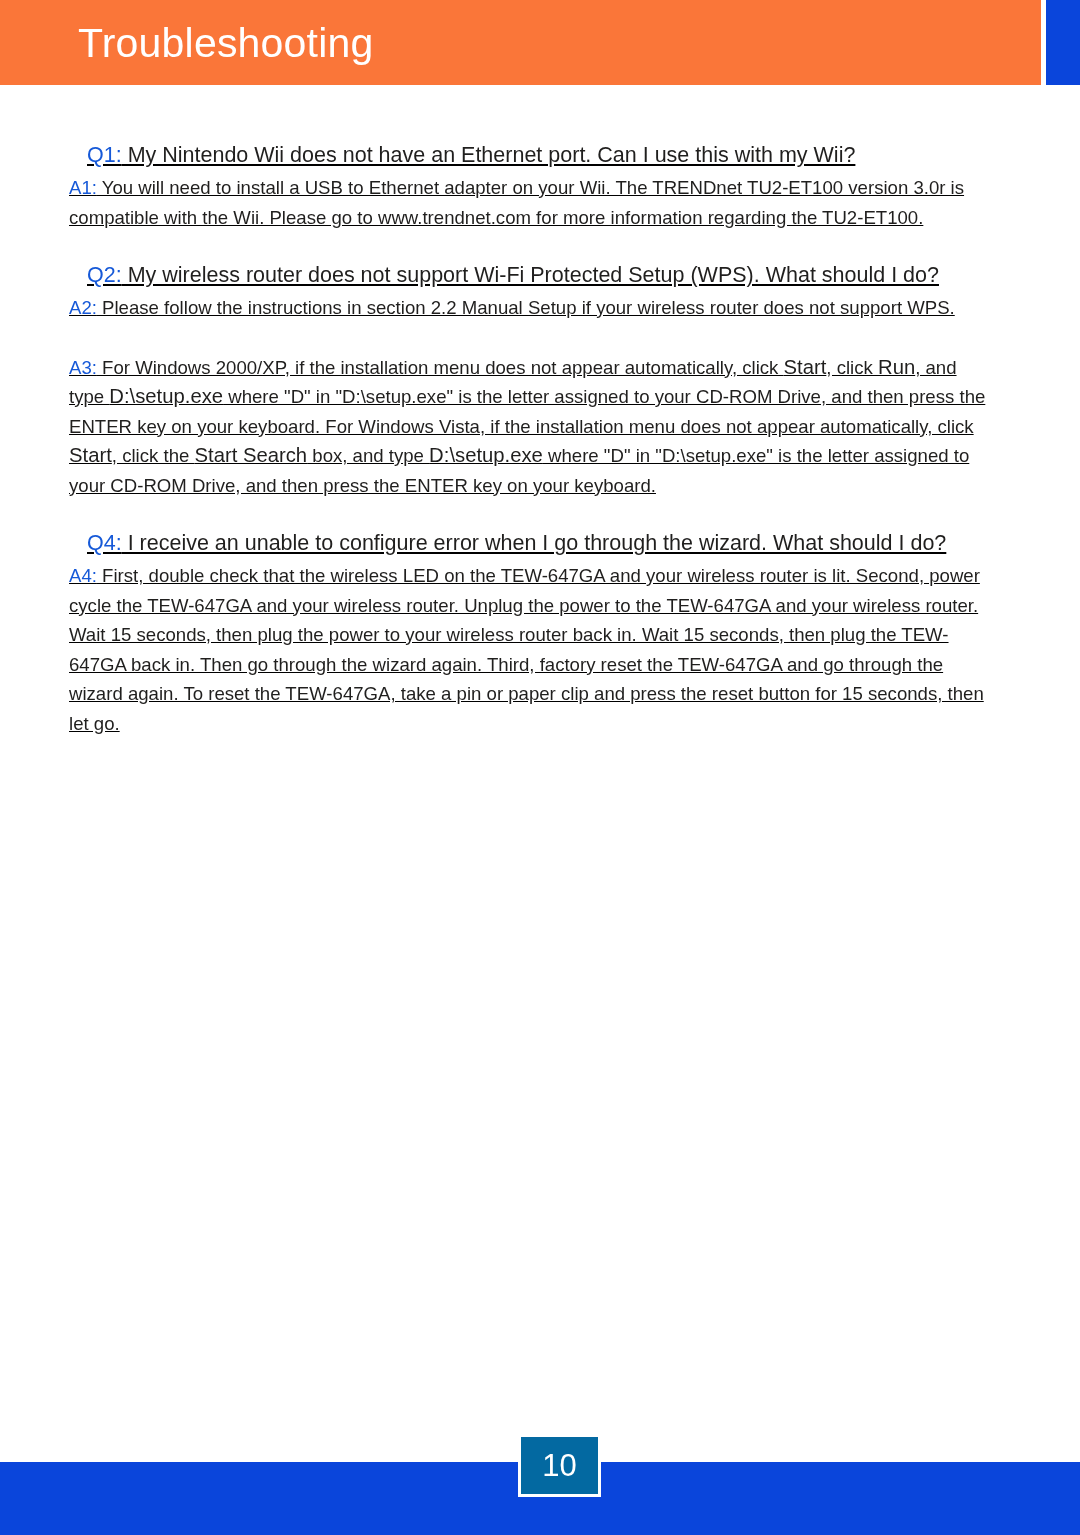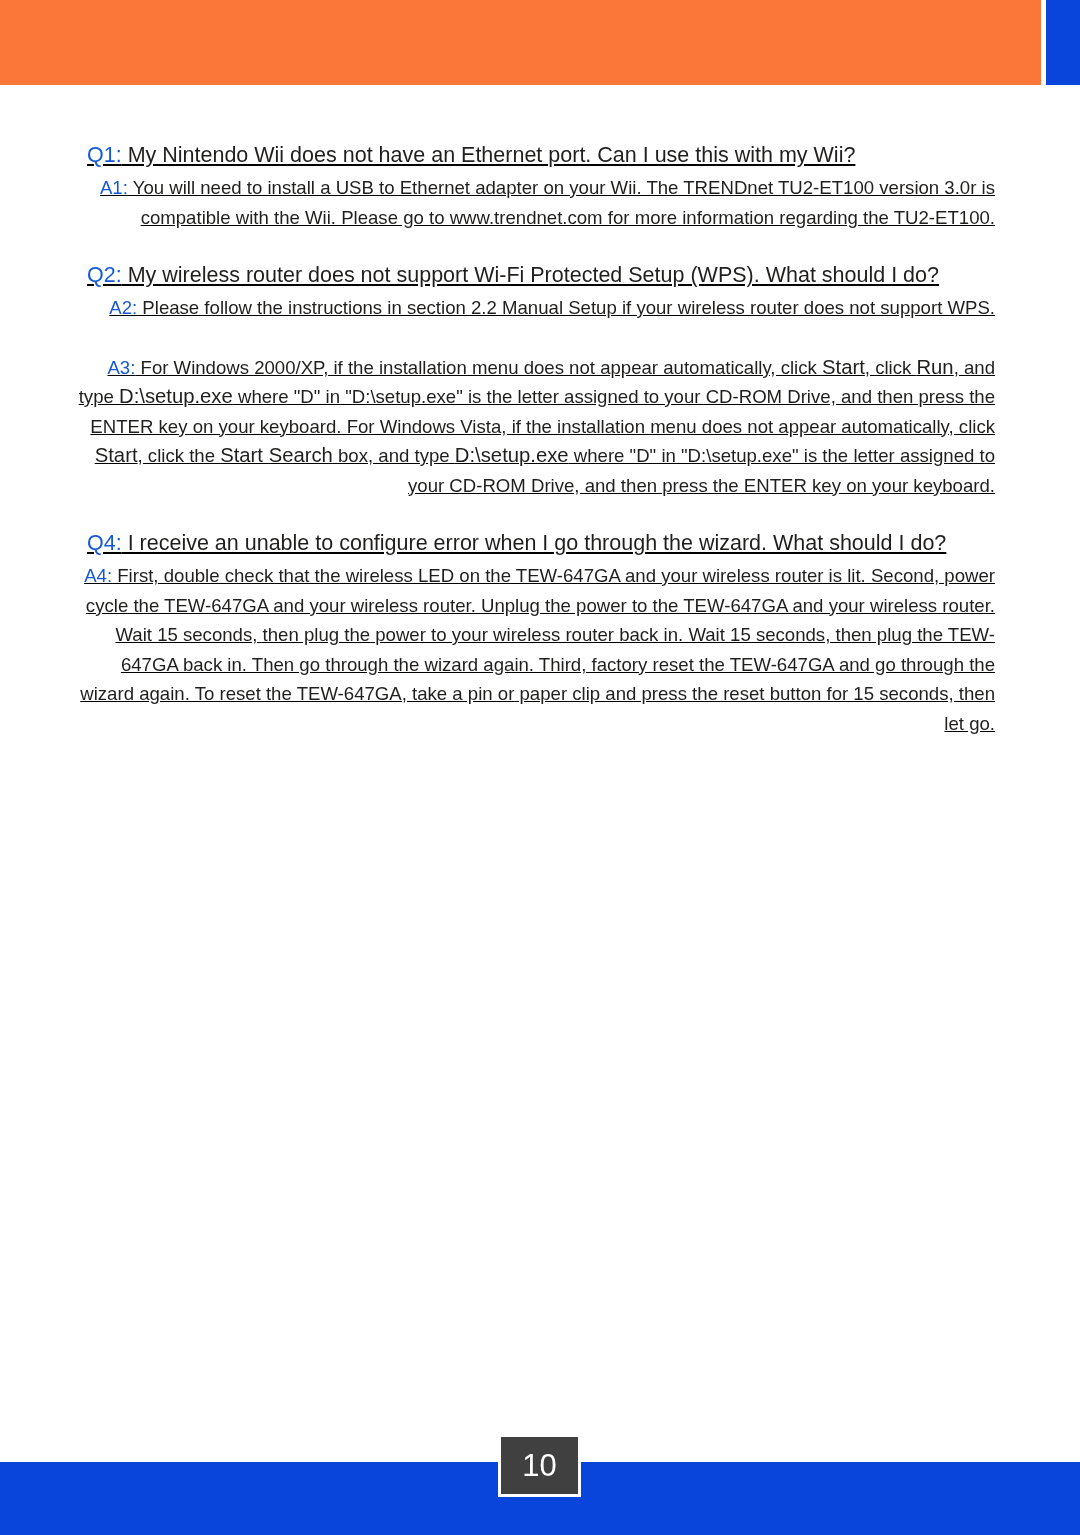--- a/index.html
+++ b/index.html
@@ -79,21 +79,21 @@
   }
   .q-label {
     color: #1659d8;
   }
   .answer {
     margin: 0;
     padding: 2px 85px 0 69px;
     font-size: 18.6px;
     line-height: 29.5px;
     color: #201f1e;
-    text-align: right;
+    text-align: left;
   }
   .a-label {
     color: #1659d8;
   }
   
   .term {
     font-size: 1.09em;
   }
 
   
@@ -110,44 +110,45 @@
   .footer-bar {
     position: absolute;
     left: 0;
     bottom: 0;
     width: 1080px;
     height: 73px;
     background: #0a45db;
   }
   .page-box {
     position: absolute;
-    left: 498px;
+    left: 518px;
     bottom: 38px;
     width: 83px;
     height: 63px;
-    background: #404040;
+    background: #0369a1;
     border: 3px solid #ffffff;
     box-sizing: border-box;
     display: flex;
     align-items: center;
     justify-content: center;
   }
   .page-number {
     color: #ffffff;
     font-size: 31px;
     line-height: 31px;
     font-weight: 400;
   }
 </style>
 </head>
 <body>
 
 <div class="header">
   <div class="header-band"></div>
   <div class="header-accent"></div>
+  <div class="header-title">Troubleshooting</div>
 </div>
 
 <div class="content">
   <div class="faq-list">
 
     <div class="faq-item first">
       <p class="question"><span class="q-label">Q1:</span><span> My Nintendo Wii does not have an Ethernet port.  Can I use this with my Wii?</span></p>
       <p class="answer"><span class="a-label">A1:</span><span> You will need to install a USB to Ethernet adapter on your Wii.  The TRENDnet TU2-ET100 version 3.0r is compatible with the Wii.  Please go to www.trendnet.com for more information regarding the TU2-ET100.</span></p>
     </div>
 

